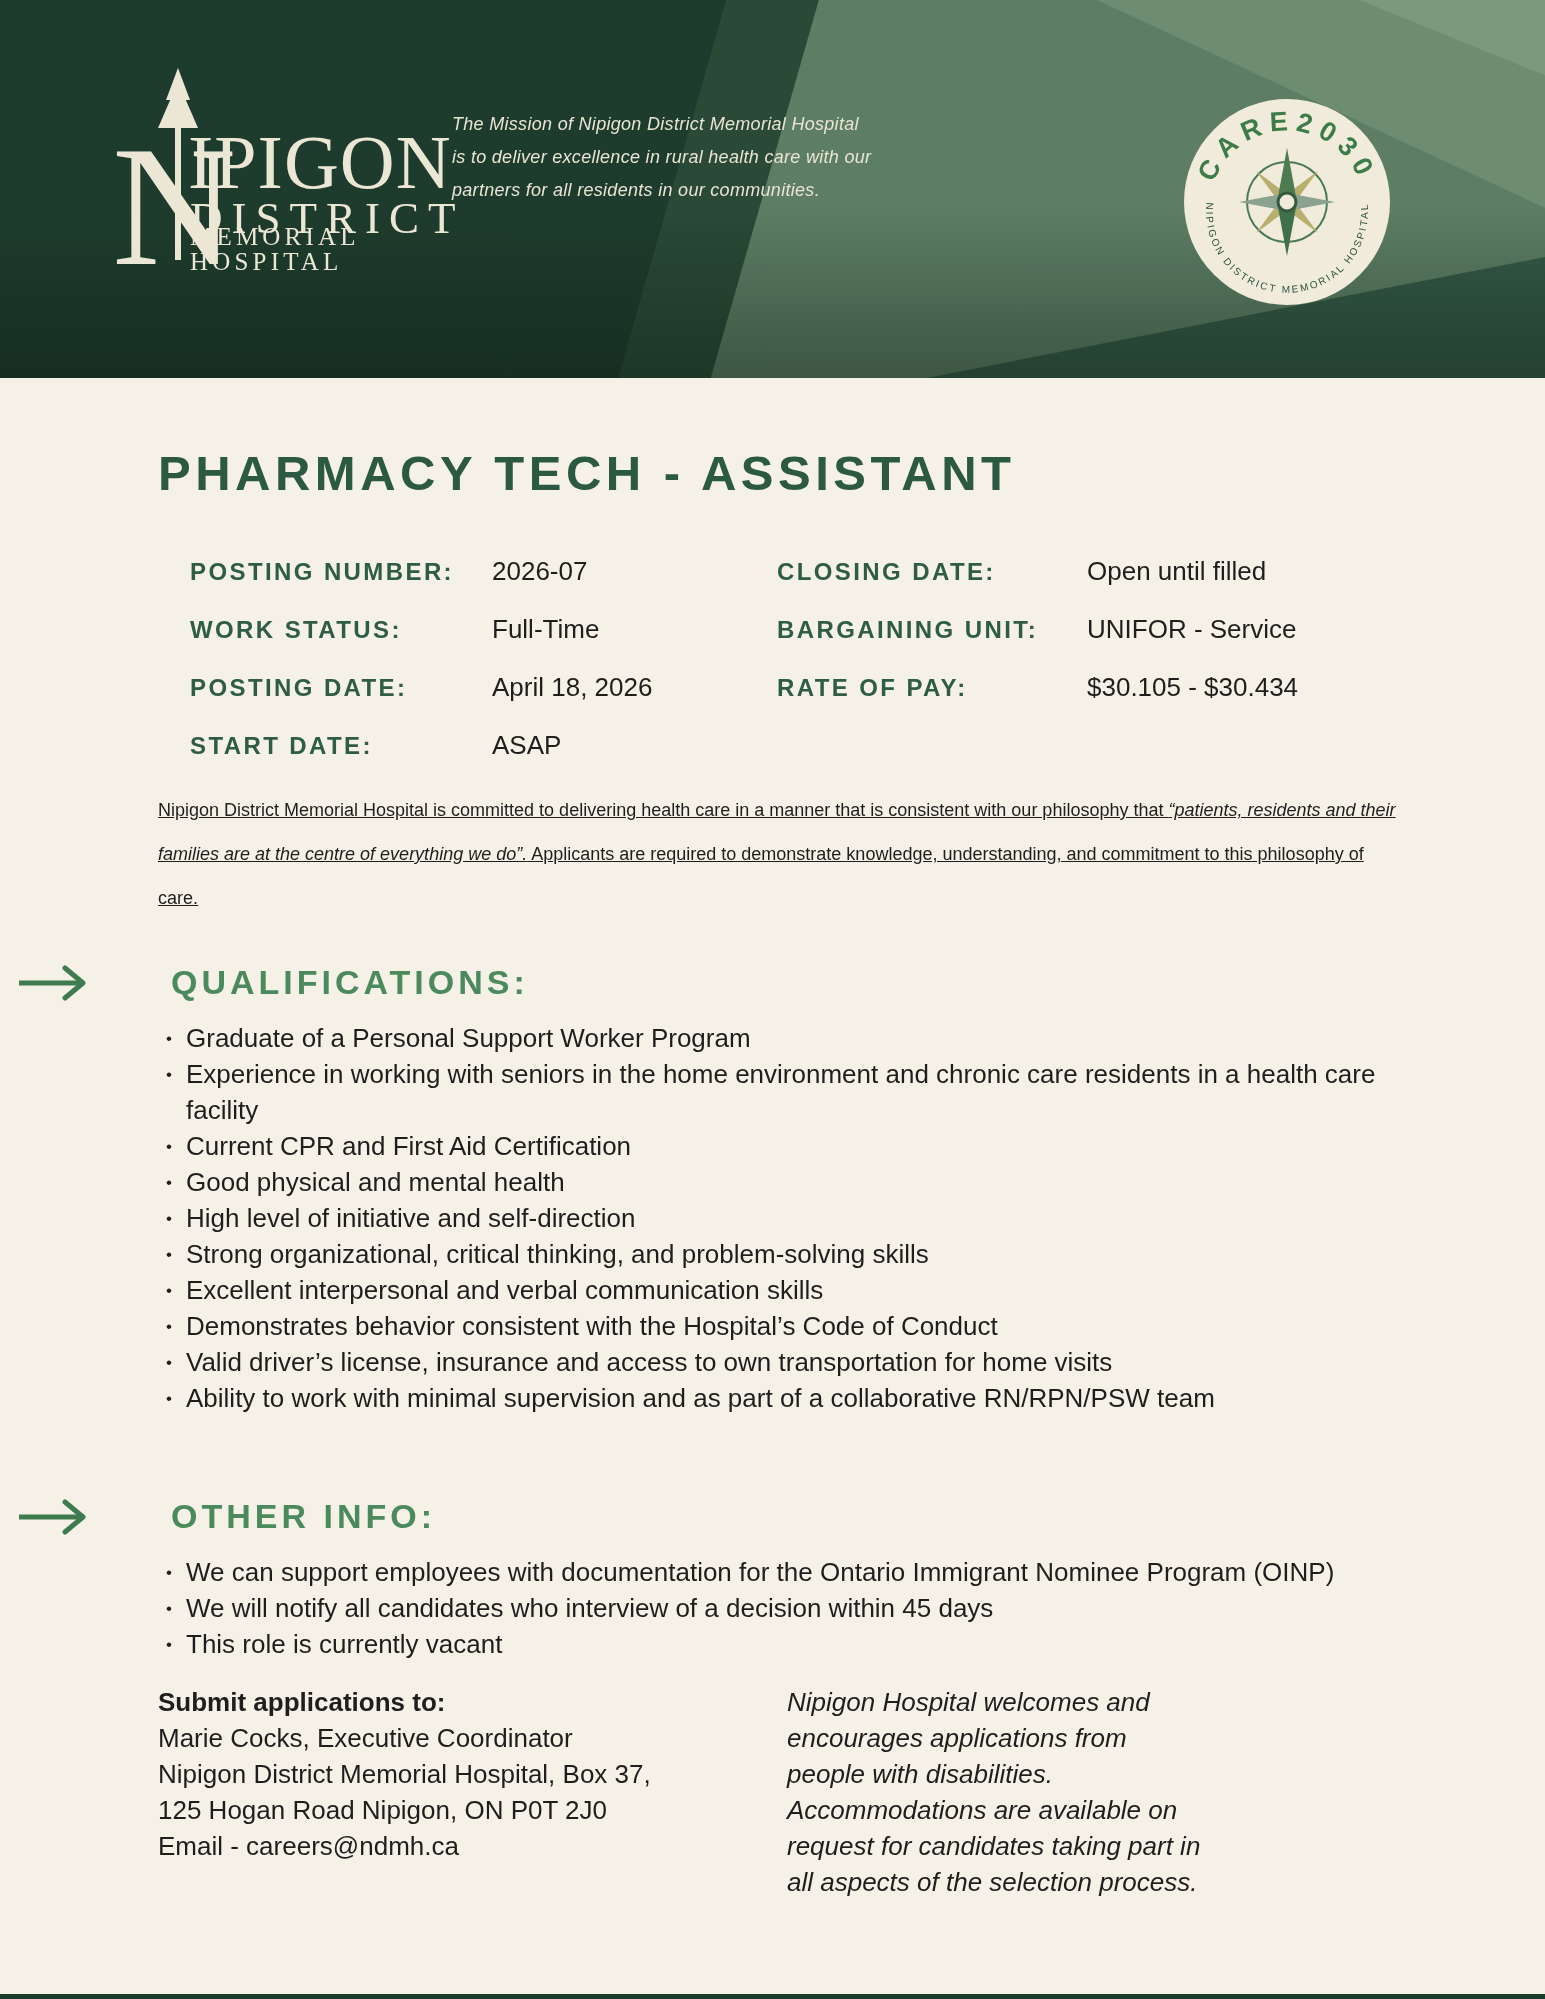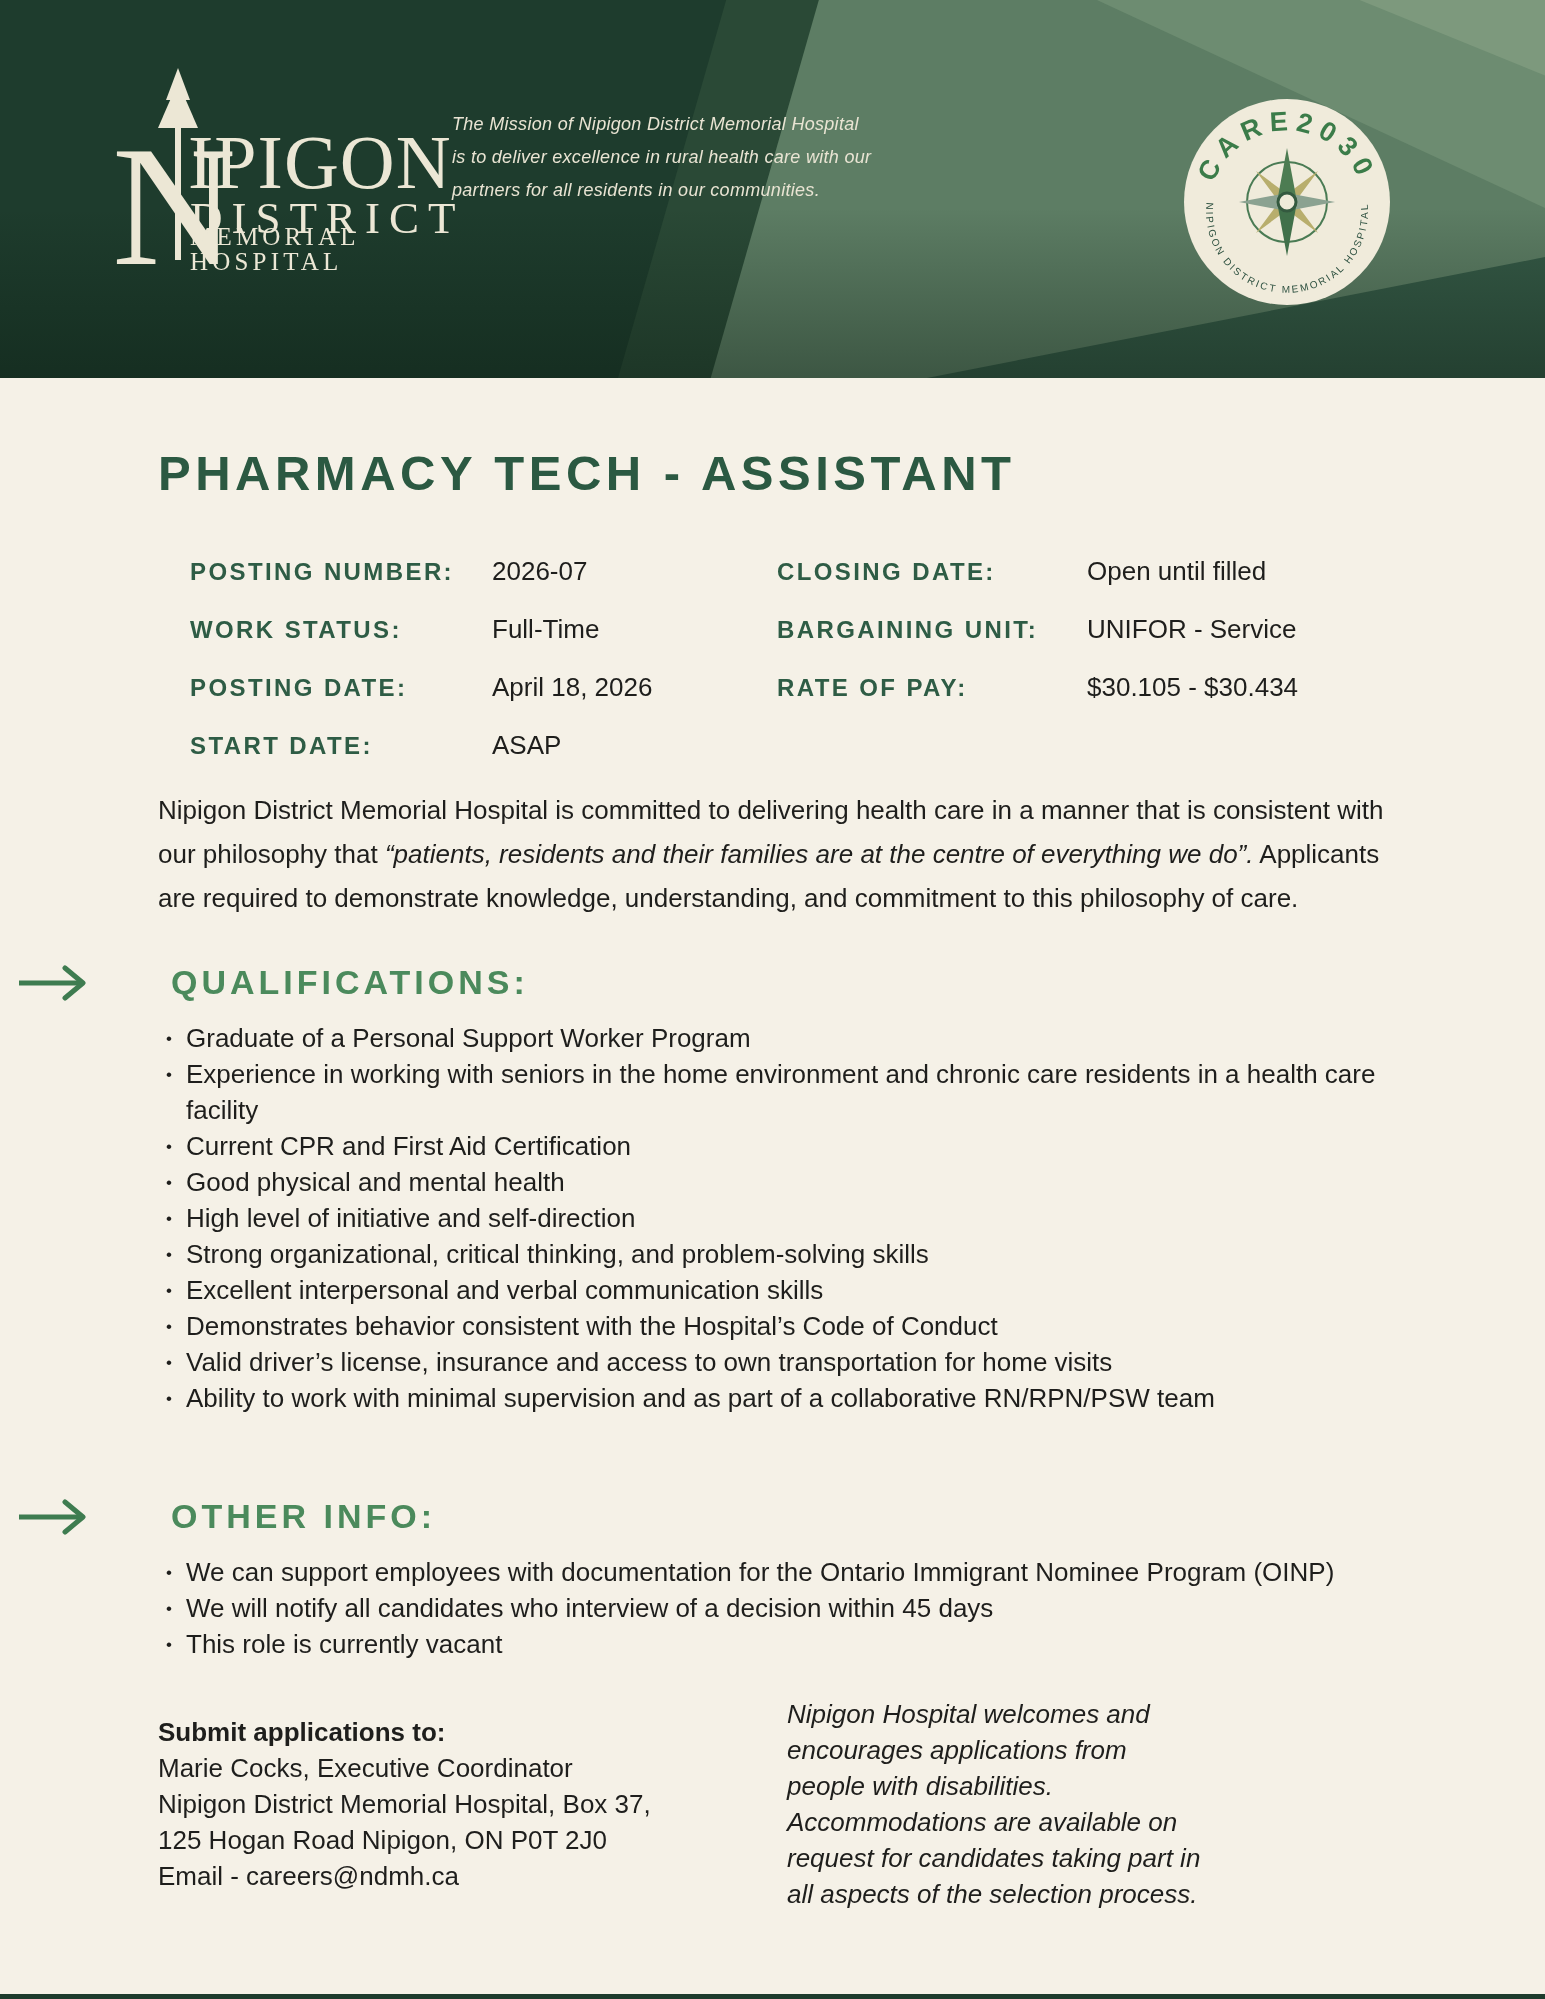--- a/index.html
+++ b/index.html
@@ -45,35 +45,35 @@
   .details{display:flex;margin-top:54px;}
   .dcol{display:block;}
   .dcol-left{width:587px;flex:0 0 587px;}
   .dcol-right{flex:1;}
   .drow{display:flex;line-height:30px;margin-bottom:27px;align-items:baseline;margin-left:32px;}
   .dlabel{font-weight:700;font-size:24px;letter-spacing:2.4px;color:#2e5c45;}
   .dcol-left .dlabel{flex:0 0 302px;}
   .dcol-right .dlabel{flex:0 0 310px;}
   .dvalue{font-size:26px;color:#1e1e1c;}
 
-  .intro{margin:0;max-width:1250px;font-size:26px;line-height:44px;}
+  .intro{margin:0;max-width:1250px;font-size:18px;line-height:44px;text-decoration:underline;}
   .intro .q{font-style:italic;}
 
   .section{position:relative;}
   .section-heading{position:relative;font-size:34px;line-height:40px;font-weight:800;
     letter-spacing:4px;color:#4b8a5c;margin:13px;}
   .sec-quals .section-heading{margin-top:42px;}
   .sec-other .section-heading{margin-top:80px;}
   .arrow{position:absolute;left:-152px;top:3px;}
 
   ul.bullets{list-style:none;margin:18px 0 0 0;padding:0;max-width:1270px;}
   ul.bullets li{position:relative;padding-left:28px;font-size:26px;line-height:36px;}
   ul.bullets li::before{content:"•";position:absolute;left:8px;top:1px;font-size:17px;color:#1e1e1c;}
 
-  .footer-cols{display:flex;margin-top:34px;align-items:center;}
+  .footer-cols{display:flex;margin-top:22px;}
   .submit-block{flex:0 0 629px;font-size:26px;line-height:36px;}
   .submit-heading{font-weight:700;}
   .access-block{width:420px;font-size:26px;line-height:36px;font-style:italic;}
 
   .bottom-bar{position:absolute;left:0;bottom:0;width:100%;height:5px;background:#1d3b2c;}
 </style>
 </head>
 <body>
 
 <div class="header">

